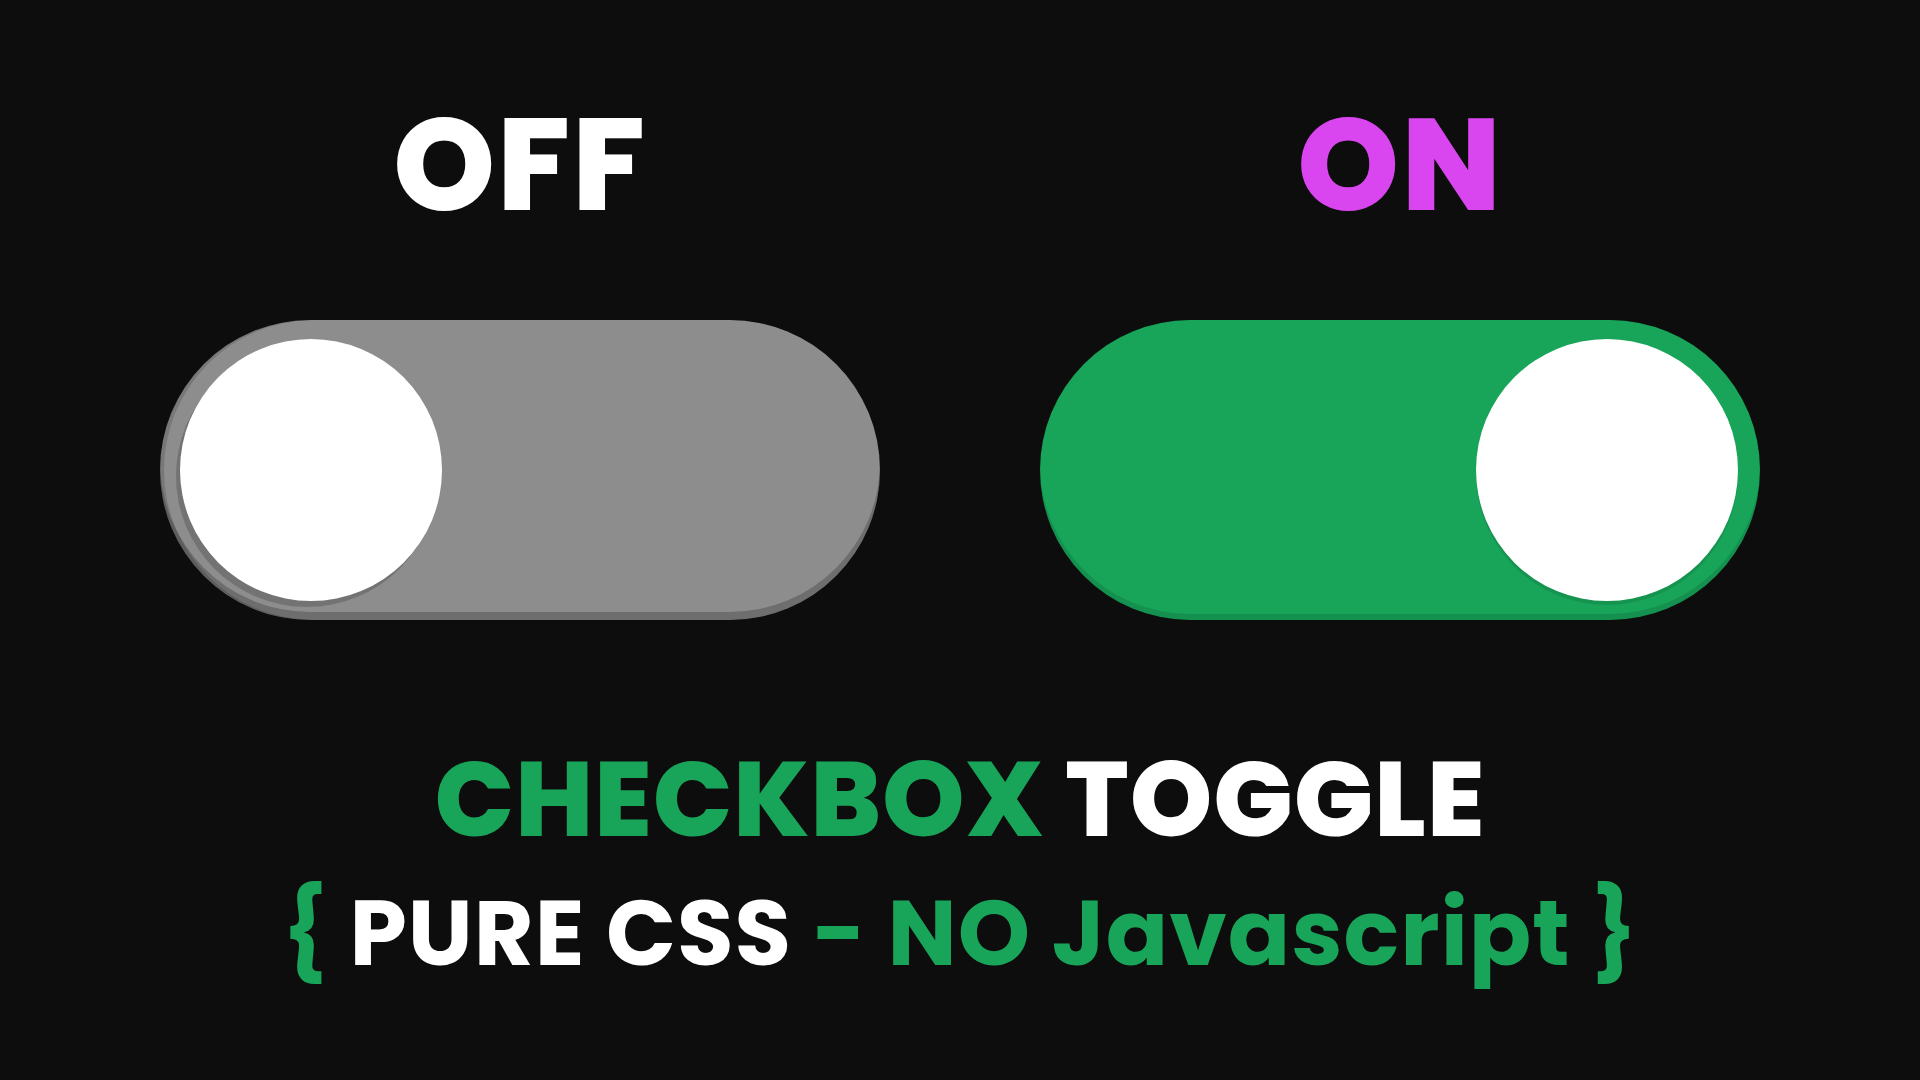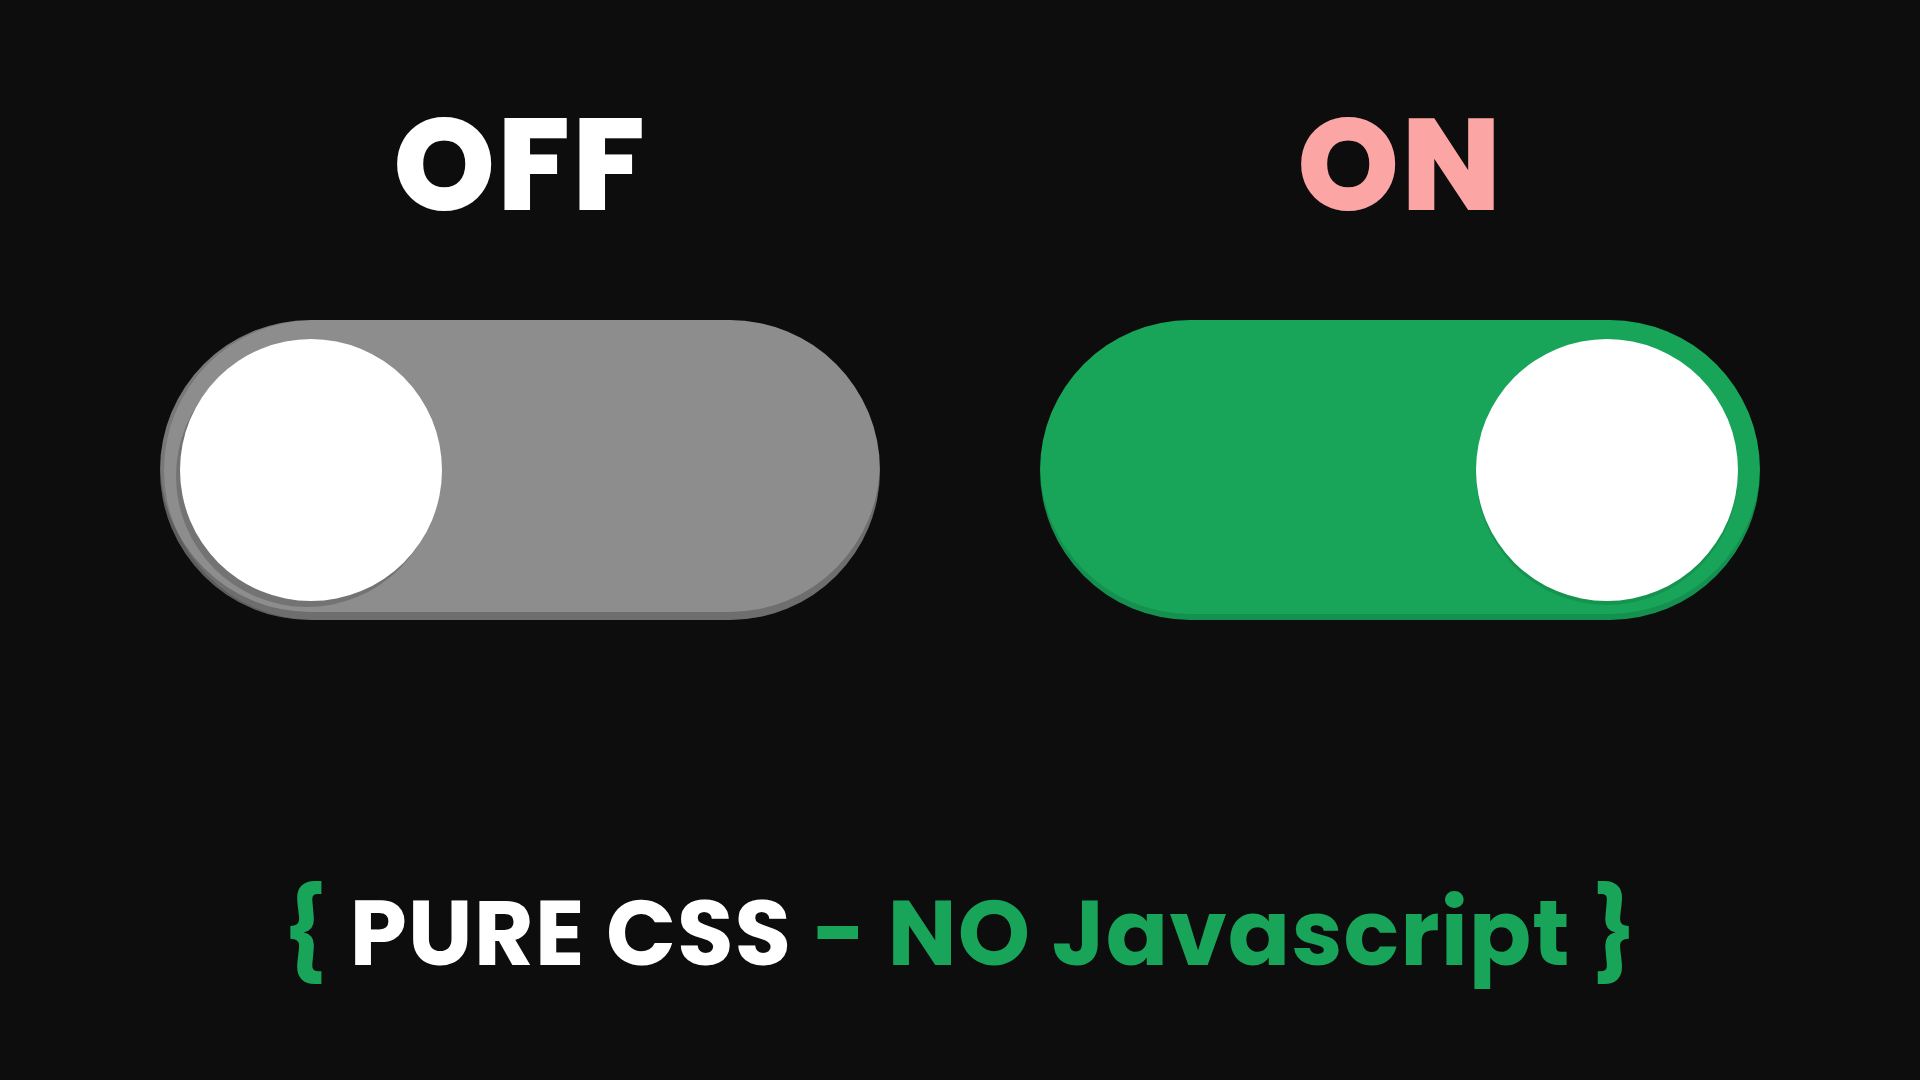--- a/index.html
+++ b/index.html
@@ -40,21 +40,21 @@
     align-items: center;
   }
   .toggle-label {
     font-size: 130px;
     font-weight: 800;
     letter-spacing: 2px;
     margin-bottom: 90px;
     line-height: 1;
   }
   .toggle-label.off { color: #ffffff; }
-  .toggle-label.on  { color: #fca5a5; text-align: center; }
+  .toggle-label.on  { color: #d946ef; text-align: center; }
 
   .switch {
     position: relative;
     width: 720px;
     height: 300px;
     border-radius: 160px;
     display: block;
     cursor: pointer;
   }
   .switch.off {
@@ -119,20 +119,24 @@
     <div class="toggle-col">
       <div class="toggle-label on">ON</div>
       <div class="switch on">
         <div class="knob"></div>
       </div>
     </div>
 
   </div>
 
   <div class="captions">
+    <div class="cap1">
+      <span class="c-green">CHECKBOX</span>
+      <span class="c-white">TOGGLE</span>
+    </div>
     <div class="cap2">
       <span class="c-green">{</span>
       <span class="c-white">PURE CSS</span>
       <span class="c-green">-</span>
       <span class="c-green">NO Javascript</span>
       <span class="c-green">}</span>
     </div>
   </div>
 
 </div>

